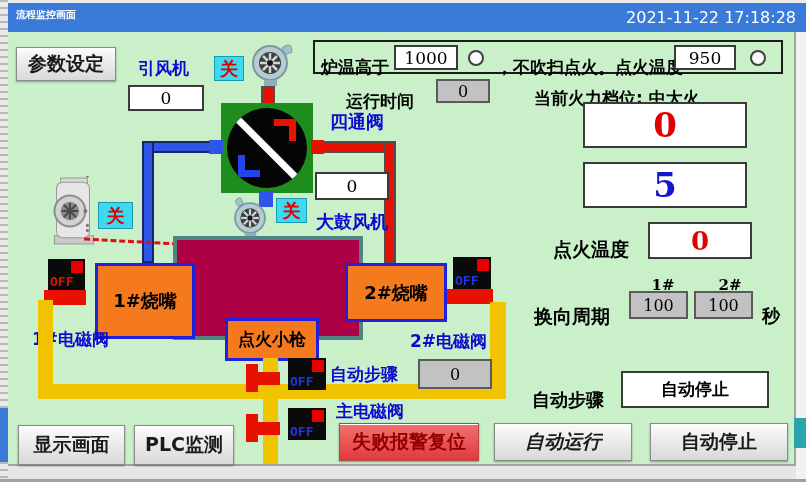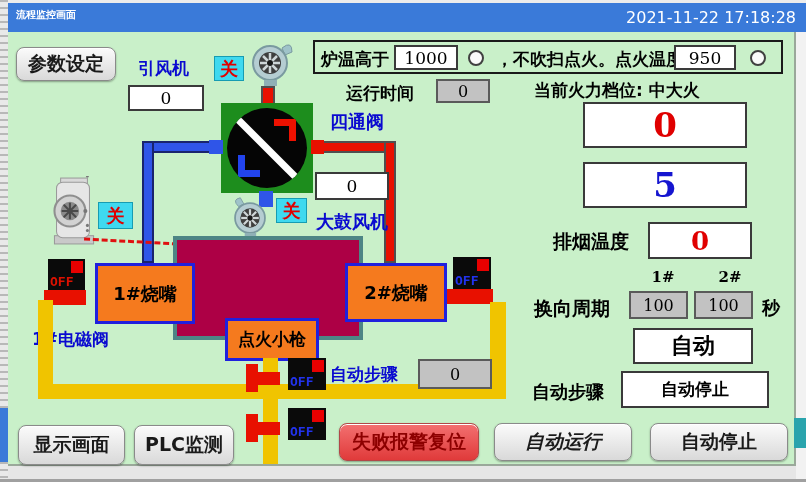--- a/index.html
+++ b/index.html
@@ -17,25 +17,25 @@
   .left-strip{left:0;top:0;width:8px;height:482px;background:
     repeating-linear-gradient(180deg,#b8b8b8 0 2px,#e9e9e9 2px 7px);}
   .left-strip-blue{left:0;top:408px;width:8px;height:54px;background:#3a7ad9;}
   .main-panel{left:8px;top:32px;width:788px;height:434px;background:#c9f0c9;
     border-right:2px solid #9aa89a;border-bottom:2px solid #9aa89a;}
   .right-gutter{left:796px;top:32px;width:10px;height:450px;background:#f2f2f2;}
   .teal-block{left:794px;top:418px;width:12px;height:30px;background:#2aa4ad;}
   .bottom-gutter{left:8px;top:466px;width:788px;height:16px;background:#e6e6e6;}
   
   .btn{background:linear-gradient(#fbfbfb,#d9d9d9);border:1px solid #8a8a8a;
-    border-radius:8px;box-shadow:0 1px 2px rgba(0,0,0,.35), inset 0 1px 0 #fff;
+    border-radius:0;box-shadow:0 1px 2px rgba(0,0,0,.35), inset 0 1px 0 #fff;
     font-weight:bold;color:#1a1a1a;font-size:19px;cursor:pointer;}
   .btn-alarm{background:linear-gradient(#f37070,#e03a3a);color:#8d0000;border-color:#b04848;}
   .blue-label{color:#0a0ad0;font-weight:bold;font-size:17px;white-space:nowrap;}
-  .blk-label{color:#000;font-weight:bold;font-size:17px;white-space:nowrap;}
+  .blk-label{color:#000;font-weight:bold;font-size:17px;white-space:nowrap;margin-top:8px;}
   .vbox{background:#fff;border:2px solid #3a3a3a;color:#000;
     font-family:"DejaVu Serif","Liberation Serif",serif;font-size:17px;}
   .gbox{background:#c2c2c2;border:2px solid #5a5a5a;color:#000;
     font-family:"DejaVu Serif","Liberation Serif",serif;font-size:16px;}
   .guan{background:#3fd9ef;border:1px solid #169cb2;color:#e00000;
     font-weight:bold;font-size:18px;}
   .lamp{border-radius:50%;border:2px solid #404040;background:#fafafa;}
   .off-ind{background:#0a0a0a;}
   .off-sq{position:absolute;top:2px;right:2px;width:12px;height:12px;background:#e80000;}
   .off-txt{position:absolute;left:2px;bottom:1px;font-family:"DejaVu Sans Mono","Liberation Mono",monospace;
@@ -159,36 +159,37 @@
       <circle cx="38" cy="34" r="2" fill="#777"></circle>
       <circle cx="40" y="48" r="1.5" fill="#777"></circle>
       <circle cx="40" cy="48" r="1.5" fill="#777"></circle>
       <circle cx="40" cy="53" r="1.5" fill="#777"></circle>
     </svg>
   </div>
   <div class="abs guan flexc" style="left:98px;top:202px;width:35px;height:27px;">关</div>
   <div class="abs dash-red" style="left:84px;top:240px;width:94px;height:0;"></div>
 
   <div class="abs furnace" style="left:173px;top:236px;width:190px;height:104px;"></div>
-  <div class="abs burner flexc" style="left:95px;top:263px;width:100px;height:61px;">1#烧嘴</div>
+  <div class="abs burner flexc" style="left:95px;top:263px;width:100px;height:76px;">1#烧嘴</div>
   <div class="abs burner flexc" style="left:345px;top:263px;width:102px;height:59px;">2#烧嘴</div>
   <div class="abs burner flexc" style="left:225px;top:318px;width:94px;height:43px;font-size:17px;">点火小枪</div>
 
   <div class="abs off-ind" style="left:48px;top:259px;width:37px;height:31px;">
     <span class="off-sq"></span>
     <span class="off-txt red">OFF</span>
   </div>
   <div class="abs red-part" style="left:44px;top:290px;width:42px;height:15px;"></div>
   <div class="abs blue-label" style="left:32px;top:328px;">1#电磁阀</div>
 
   <div class="abs off-ind" style="left:453px;top:257px;width:38px;height:32px;">
     <span class="off-sq"></span>
     <span class="off-txt">OFF</span>
   </div>
   <div class="abs red-part" style="left:447px;top:289px;width:46px;height:15px;"></div>
+  <div class="abs blue-label" style="left:410px;top:330px;">2#电磁阀</div>
 
   <div class="abs pipe-y" style="left:38px;top:300px;width:15px;height:98px;"></div>
   <div class="abs pipe-y" style="left:38px;top:384px;width:468px;height:15px;"></div>
   <div class="abs pipe-y" style="left:490px;top:302px;width:16px;height:92px;"></div>
   <div class="abs pipe-y" style="left:263px;top:358px;width:15px;height:106px;"></div>
 
   <div class="abs red-part" style="left:246px;top:364px;width:12px;height:28px;"></div>
   <div class="abs red-part" style="left:246px;top:372px;width:34px;height:13px;"></div>
   <div class="abs off-ind" style="left:288px;top:358px;width:38px;height:32px;">
     <span class="off-sq"></span>
@@ -196,34 +197,34 @@
   </div>
   <div class="abs blue-label" style="left:330px;top:363px;">自动步骤</div>
   <div class="abs gbox flexc" style="left:418px;top:359px;width:74px;height:30px;">0</div>
 
   <div class="abs red-part" style="left:246px;top:414px;width:12px;height:28px;"></div>
   <div class="abs red-part" style="left:246px;top:422px;width:34px;height:13px;"></div>
   <div class="abs off-ind" style="left:288px;top:408px;width:38px;height:32px;">
     <span class="off-sq"></span>
     <span class="off-txt">OFF</span>
   </div>
+  <div class="abs blue-label" style="left:336px;top:400px;">主电磁阀</div>
 
   <div class="abs vbox flexc" style="left:583px;top:102px;width:164px;height:46px;font-size:34px;color:#e00000;font-weight:bold;">0</div>
   <div class="abs vbox flexc" style="left:583px;top:162px;width:164px;height:46px;font-size:34px;color:#1515d0;font-weight:bold;">5</div>
-  <div class="abs blk-label" style="left:553px;top:229px;font-size:19px;">排烟温度</div>
+  <div class="abs blk-label" style="left:553px;top:229px;font-size:19px;">点火温度</div>
   <div class="abs vbox flexc" style="left:648px;top:222px;width:104px;height:37px;font-size:26px;color:#e00000;font-weight:bold;">0</div>
 
   <div class="abs blk-label flexc serifnum" style="left:645px;top:268px;width:36px;font-size:15px;">1#</div>
   <div class="abs blk-label flexc serifnum" style="left:712px;top:268px;width:36px;font-size:15px;">2#</div>
   <div class="abs blk-label" style="left:534px;top:296px;font-size:19px;">换向周期</div>
   <div class="abs gbox flexc" style="left:629px;top:291px;width:59px;height:28px;">100</div>
   <div class="abs gbox flexc" style="left:694px;top:291px;width:59px;height:28px;">100</div>
   <div class="abs blk-label" style="left:762px;top:296px;font-size:18px;">秒</div>
 
-  <div class="abs vbox flexc" style="left:633px;top:328px;width:120px;height:36px;font-size:22px;font-weight:bold;font-family:'DejaVu Sans',sans-serif;">自动</div>
   <div class="abs blk-label" style="left:532px;top:380px;font-size:18px;">自动步骤</div>
   <div class="abs vbox flexc" style="left:621px;top:371px;width:148px;height:37px;font-size:17px;font-weight:bold;font-family:'DejaVu Sans',sans-serif;">自动停止</div>
 
   <div class="abs btn flexc" style="left:18px;top:425px;width:107px;height:40px;">显示画面</div>
   <div class="abs btn flexc" style="left:134px;top:425px;width:100px;height:40px;">PLC监测</div>
   <div class="abs btn btn-alarm flexc" style="left:339px;top:423px;width:140px;height:38px;">失败报警复位</div>
   <div class="abs btn flexc" style="left:494px;top:423px;width:138px;height:38px;font-style:italic;">自动运行</div>
   <div class="abs btn flexc" style="left:650px;top:423px;width:138px;height:38px;">自动停止</div>
 
 </div>

